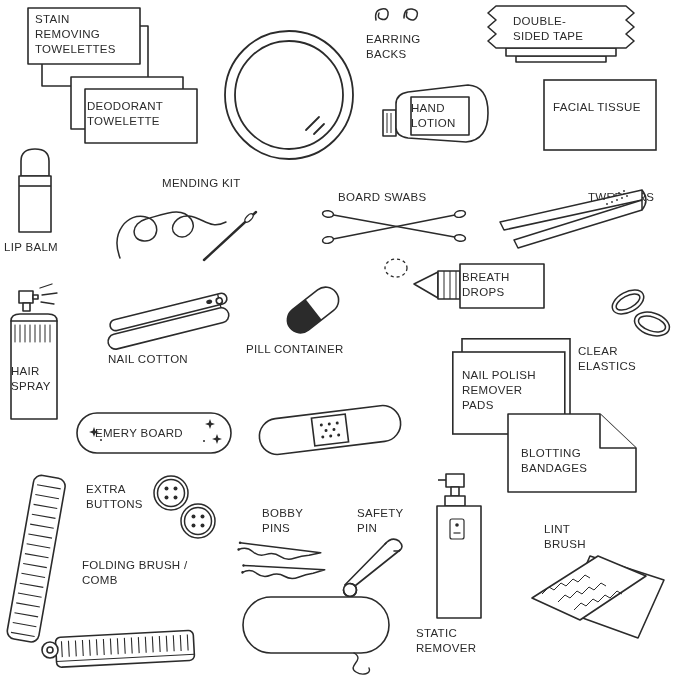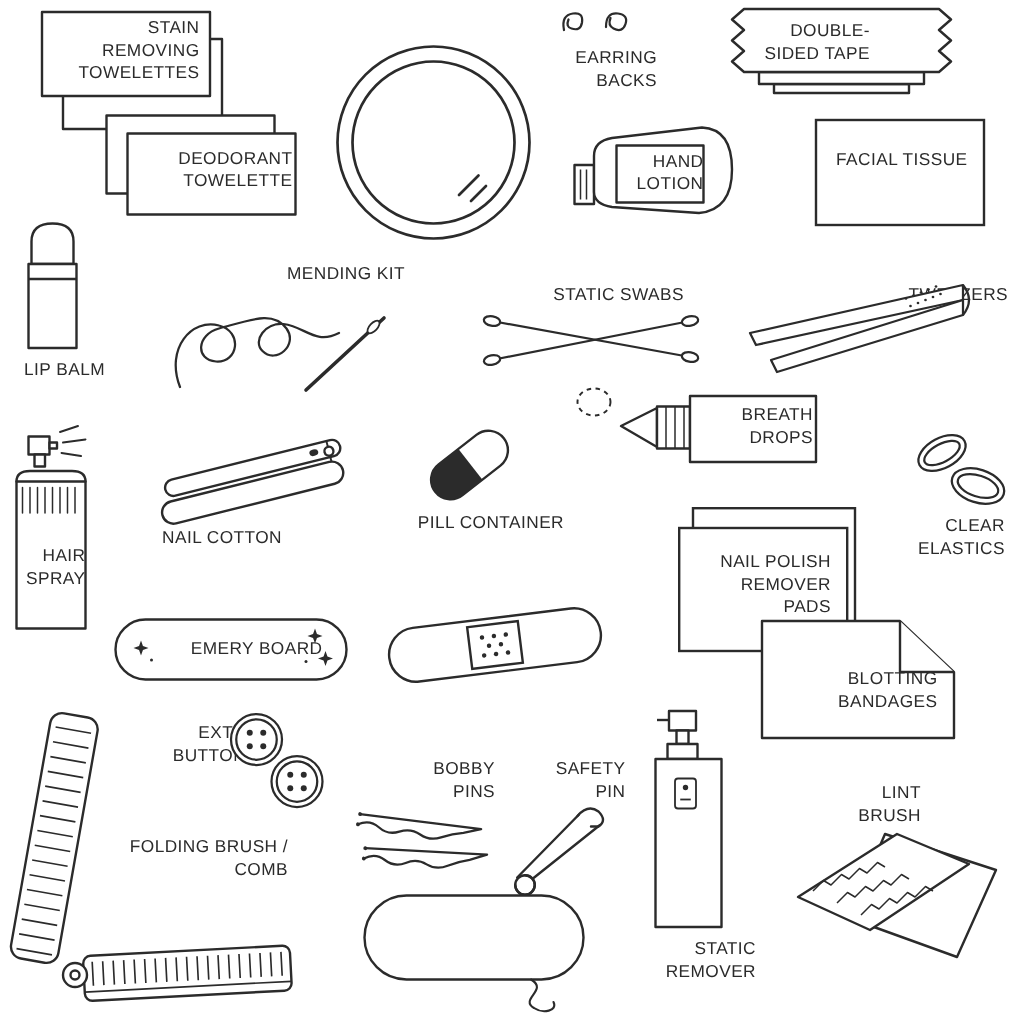--- a/index.html
+++ b/index.html
@@ -1,20 +1,20 @@
 <!DOCTYPE html>
 <html><head>
 <meta charset="utf-8">
 <title>Illustration</title>
 <style>
   html,body{margin:0;padding:0;background:#fff;}
   #canvas{position:relative;width:679px;height:678px;background:#ffffff;overflow:hidden;
           font-family:"Liberation Sans", sans-serif;}
   .lbl{position:absolute;color:#2b2b2b;font-size:11.5px;line-height:1.32;
-       letter-spacing:.3px;text-align:right;font-weight:400;}
+       letter-spacing:.3px;text-align:left;font-weight:400;}
   svg{position:absolute;overflow:visible;}
 </style>
 </head>
 <body>
 
 <div id="canvas">
 
   <svg style="left:26px;top:6px" width="132" height="92" viewBox="0 0 132 92" fill="none" stroke="#2b2b2b" stroke-width="1.6" stroke-linejoin="round" stroke-linecap="round">
     <rect x="16" y="20" width="106" height="60" fill="#fff"></rect>
     <rect x="2" y="2" width="112" height="56" fill="#fff"></rect>
@@ -37,21 +37,21 @@
     <path d="M2,14 Q0,4 8,3 Q15,2 14,9 Q13,15 7,13 Q3,12 5,7"></path>
     <path d="M30,12 Q30,2 38,3 Q45,4 43,10 Q41,16 35,13 Q31,11 33,6"></path>
   </svg>
   <div class="lbl" style="left:366px;top:32px;width:72px">EARRING BACKS</div>
 
   <svg style="left:486px;top:4px" width="152" height="60" viewBox="0 0 152 60" fill="none" stroke="#2b2b2b" stroke-width="1.6" stroke-linejoin="round">
     <rect x="30" y="52" width="90" height="6" fill="#fff"></rect>
     <rect x="20" y="44" width="110" height="8" fill="#fff"></rect>
     <polygon fill="#fff" points="10,2 140,2 148,9 140,16 148,23 140,30 148,37 140,44 10,44 2,37 10,30 2,23 10,16 2,9"></polygon>
   </svg>
-  <div class="lbl" style="left:492px;top:14px;width:88px">DOUBLE-SIDED TAPE</div>
+  <div class="lbl" style="left:513px;top:14px;width:88px">DOUBLE-SIDED TAPE</div>
 
   <svg style="left:382px;top:80px" width="110" height="72" viewBox="0 0 110 72" fill="none" stroke="#2b2b2b" stroke-width="1.6" stroke-linejoin="round">
     <rect x="1" y="30" width="13" height="26" fill="#fff"></rect>
     <path d="M5,33 V53 M9,33 V53" stroke-width="1"></path>
     <path d="M14,24 Q14,14 26,12 L86,5 Q106,6 106,33 Q106,60 84,62 L26,58 Q14,56 14,48 Z" fill="#fff"></path>
     <rect x="29" y="17" width="58" height="38"></rect>
   </svg>
   <div class="lbl" style="left:411px;top:101px;width:58px">HAND LOTION</div>
 
   <svg style="left:542px;top:78px" width="116" height="74" viewBox="0 0 116 74" fill="none" stroke="#2b2b2b" stroke-width="1.6">
@@ -66,21 +66,21 @@
   </svg>
   <div class="lbl" style="left:4px;top:240px;width:66px">LIP BALM</div>
 
   <div class="lbl" style="left:162px;top:176px;width:108px">MENDING KIT</div>
   <svg style="left:114px;top:192px" width="158" height="80" viewBox="0 0 158 80" fill="none" stroke="#2b2b2b" stroke-width="1.5" stroke-linecap="round">
     <path d="M6,66 C-4,40 14,20 32,25 C48,29 45,50 30,49 C16,48 17,31 32,27 C54,21 68,15 77,27 C85,38 70,51 61,42 C54,35 63,23 75,24 C90,26 96,38 112,30"></path>
     <path d="M90,68 L142,20" stroke-width="2.4"></path>
     <ellipse cx="135" cy="26" rx="2.6" ry="5.2" transform="rotate(43 135 26)" fill="#fff" stroke-width="1.2"></ellipse>
   </svg>
 
-  <div class="lbl" style="left:338px;top:190px;width:118px">STATIC SWABS</div>
+  <div class="lbl" style="left:338px;top:190px;width:118px">BOARD SWABS</div>
   <svg style="left:318px;top:202px" width="152" height="50" viewBox="0 0 152 50" fill="none" stroke="#2b2b2b" stroke-width="1.5" stroke-linecap="round">
     <path d="M10,38 L142,12"></path>
     <ellipse cx="10" cy="38" rx="5.5" ry="3.2" transform="rotate(-11 10 38)" fill="#fff"></ellipse>
     <ellipse cx="142" cy="12" rx="5.5" ry="3.2" transform="rotate(-11 142 12)" fill="#fff"></ellipse>
     <path d="M10,12 L142,36"></path>
     <ellipse cx="10" cy="12" rx="5.5" ry="3.2" transform="rotate(10 10 12)" fill="#fff"></ellipse>
     <ellipse cx="142" cy="36" rx="5.5" ry="3.2" transform="rotate(10 142 36)" fill="#fff"></ellipse>
   </svg>
 
   <div class="lbl" style="left:588px;top:190px;width:84px">TWEEZERS</div>

